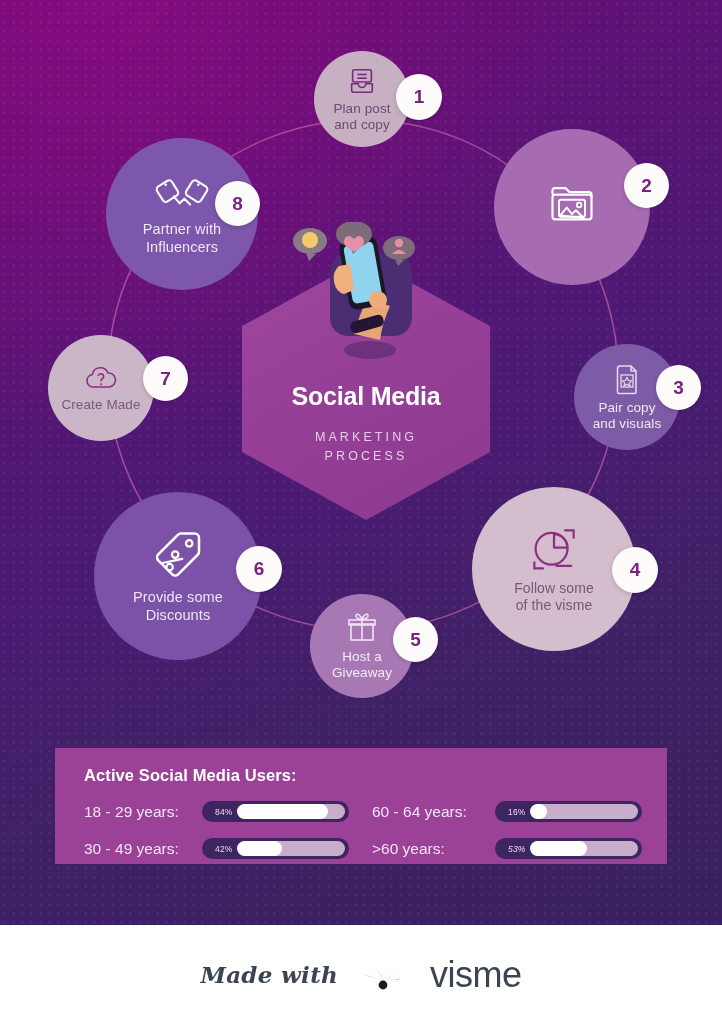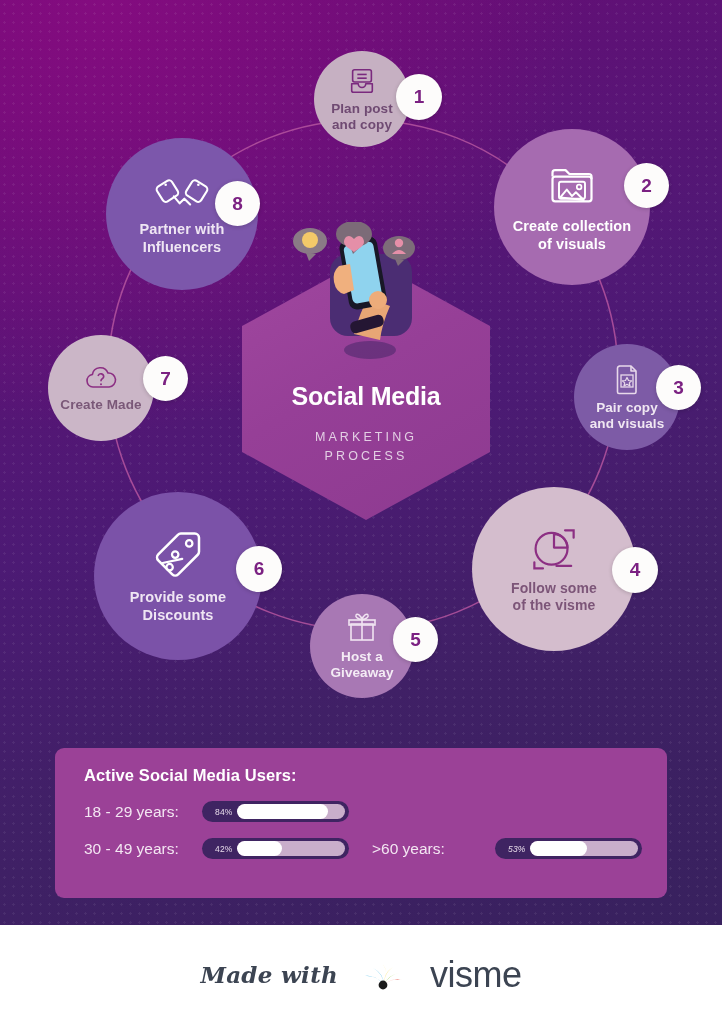--- a/index.html
+++ b/index.html
@@ -28,21 +28,21 @@
   #ring{position:absolute;left:0;top:0;width:722px;height:925px;}
 
   
   .node{
     position:absolute;border-radius:50%;
     display:flex;flex-direction:column;align-items:center;justify-content:center;
     text-align:center;box-sizing:border-box;
   }
   .node .ico{display:block;margin-bottom:5px;}
   .node .lbl{
-    font-size:13.5px;line-height:1.18;font-weight:700;letter-spacing:.1px;
+    font-size:13.5px;line-height:1.18;font-weight:400;letter-spacing:.1px;
     white-space:pre-line;
   }
   .badge{
     position:absolute;border-radius:50%;background:#fdfcfb;
     display:flex;align-items:center;justify-content:center;
     color:#7b2182;font-weight:700;
     box-shadow:0 1px 4px rgba(0,0,0,.18);
   }
 
   
@@ -56,22 +56,22 @@
     color:#ffffff;font-size:25px;font-weight:700;letter-spacing:-.2px;
   }
   #hexSub{
     position:absolute;left:242px;top:428px;width:248px;text-align:center;
     color:#e3cfe4;font-size:12.5px;letter-spacing:3.1px;line-height:1.5;
     white-space:pre-line;
   }
 
   
   #stats{
-    position:absolute;left:55px;top:748px;width:612px;height:150px;
-    background:#9b4197;border-radius:9px;
+    position:absolute;left:55px;top:748px;width:612px;height:116px;
+    background:#9b4197;border-radius:0;
   }
   #statsTitle{
     position:absolute;left:29px;top:18px;color:#ffffff;
     font-size:16.5px;font-weight:700;letter-spacing:.1px;
   }
   .srow{position:absolute;display:flex;align-items:center;}
   .slabel{color:#f3e6f2;font-size:15.5px;}
   .bar{
     position:relative;height:21px;border-radius:11px;background:#3f2462;
     display:flex;align-items:center;overflow:hidden;
@@ -165,22 +165,20 @@
     </div>
 
     <div class="node" style="left:494px;top:129px;width:156px;height:156px;background:#a66bb0;color:#ffffff;">
       <svg class="ico" width="52" height="52" viewBox="0 0 40 40">
         <path d="M5 12 v-3 a2 2 0 0 1 2 -2 h8 l3 3 h15 a2 2 0 0 1 2 2 v2" fill="none" stroke="#fff" stroke-width="1.7" stroke-linejoin="round"></path>
         <rect x="5" y="12" width="30" height="19" rx="2" fill="none" stroke="#fff" stroke-width="1.7"></rect>
         <rect x="10" y="16" width="20" height="13" rx="1.5" fill="none" stroke="#fff" stroke-width="1.5"></rect>
         <circle cx="25.5" cy="20" r="1.8" fill="none" stroke="#fff" stroke-width="1.3"></circle>
         <path d="M11 28 l5 -6 l4 5 l3 -3 l6 6 z" fill="none" stroke="#fff" stroke-width="1.5" stroke-linejoin="round"></path>
       </svg>
-      <span class="lbl" style="font-size:14.5px;">Create collection
-of visuals</span>
     </div>
     <div class="badge" style="left:624px;top:163px;width:45px;height:45px;font-size:19px;">
       <span>2</span>
     </div>
 
     <div class="node" style="left:574px;top:344px;width:106px;height:106px;background:#7d5ba6;color:#f0e7f2;">
       <svg class="ico" width="30" height="32" viewBox="0 0 28 32">
         <path d="M6 3 h12 l5 5 v21 a1.5 1.5 0 0 1 -1.5 1.5 h-15.5 a1.5 1.5 0 0 1 -1.5 -1.5 v-24 a1.5 1.5 0 0 1 1.5 -1.5 z" fill="none" stroke="#e8d9ea" stroke-width="1.6" stroke-linejoin="round"></path>
         <path d="M18 3 v5 h5" fill="none" stroke="#e8d9ea" stroke-width="1.6" stroke-linejoin="round"></path>
         <rect x="8" y="12" width="12" height="12" fill="none" stroke="#e8d9ea" stroke-width="1.3"></rect>
@@ -281,20 +279,29 @@
       <div class="srow" style="left:29px;top:90px;width:265px;">
         <span class="slabel" style="width:118px;">30 - 49 years:</span>
         <div class="bar" style="width:147px;">
           <span class="bpct">42%</span>
           <div class="btrack">
             <div class="bfill" style="width:42%"></div>
           </div>
         </div>
       </div>
 
+      <div class="srow" style="left:317px;top:53px;width:270px;">
+        <span class="slabel" style="width:123px;">60 - 64 years:</span>
+        <div class="bar" style="width:147px;">
+          <span class="bpct">16%</span>
+          <div class="btrack">
+            <div class="bfill" style="width:16%"></div>
+          </div>
+        </div>
+      </div>
 
       <div class="srow" style="left:317px;top:90px;width:270px;">
         <span class="slabel" style="width:123px;">&gt;60 years:</span>
         <div class="bar" style="width:147px;font-style:italic;">
           <span class="bpct">53%</span>
           <div class="btrack">
             <div class="bfill" style="width:53%"></div>
           </div>
         </div>
       </div>

